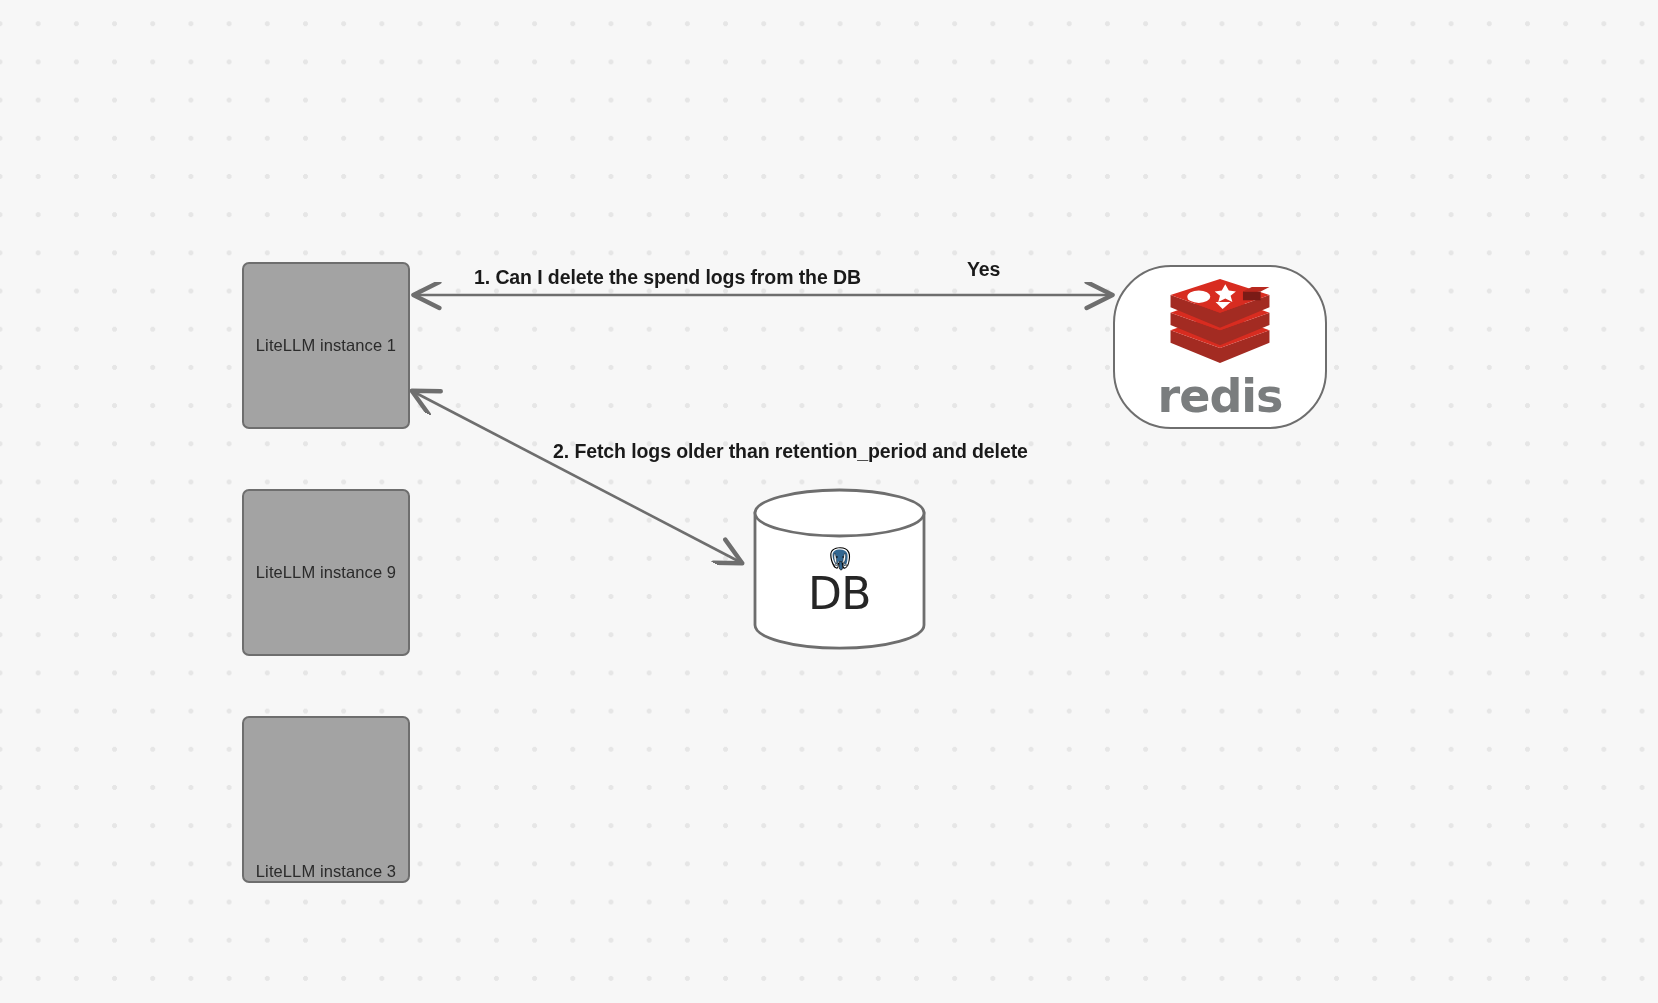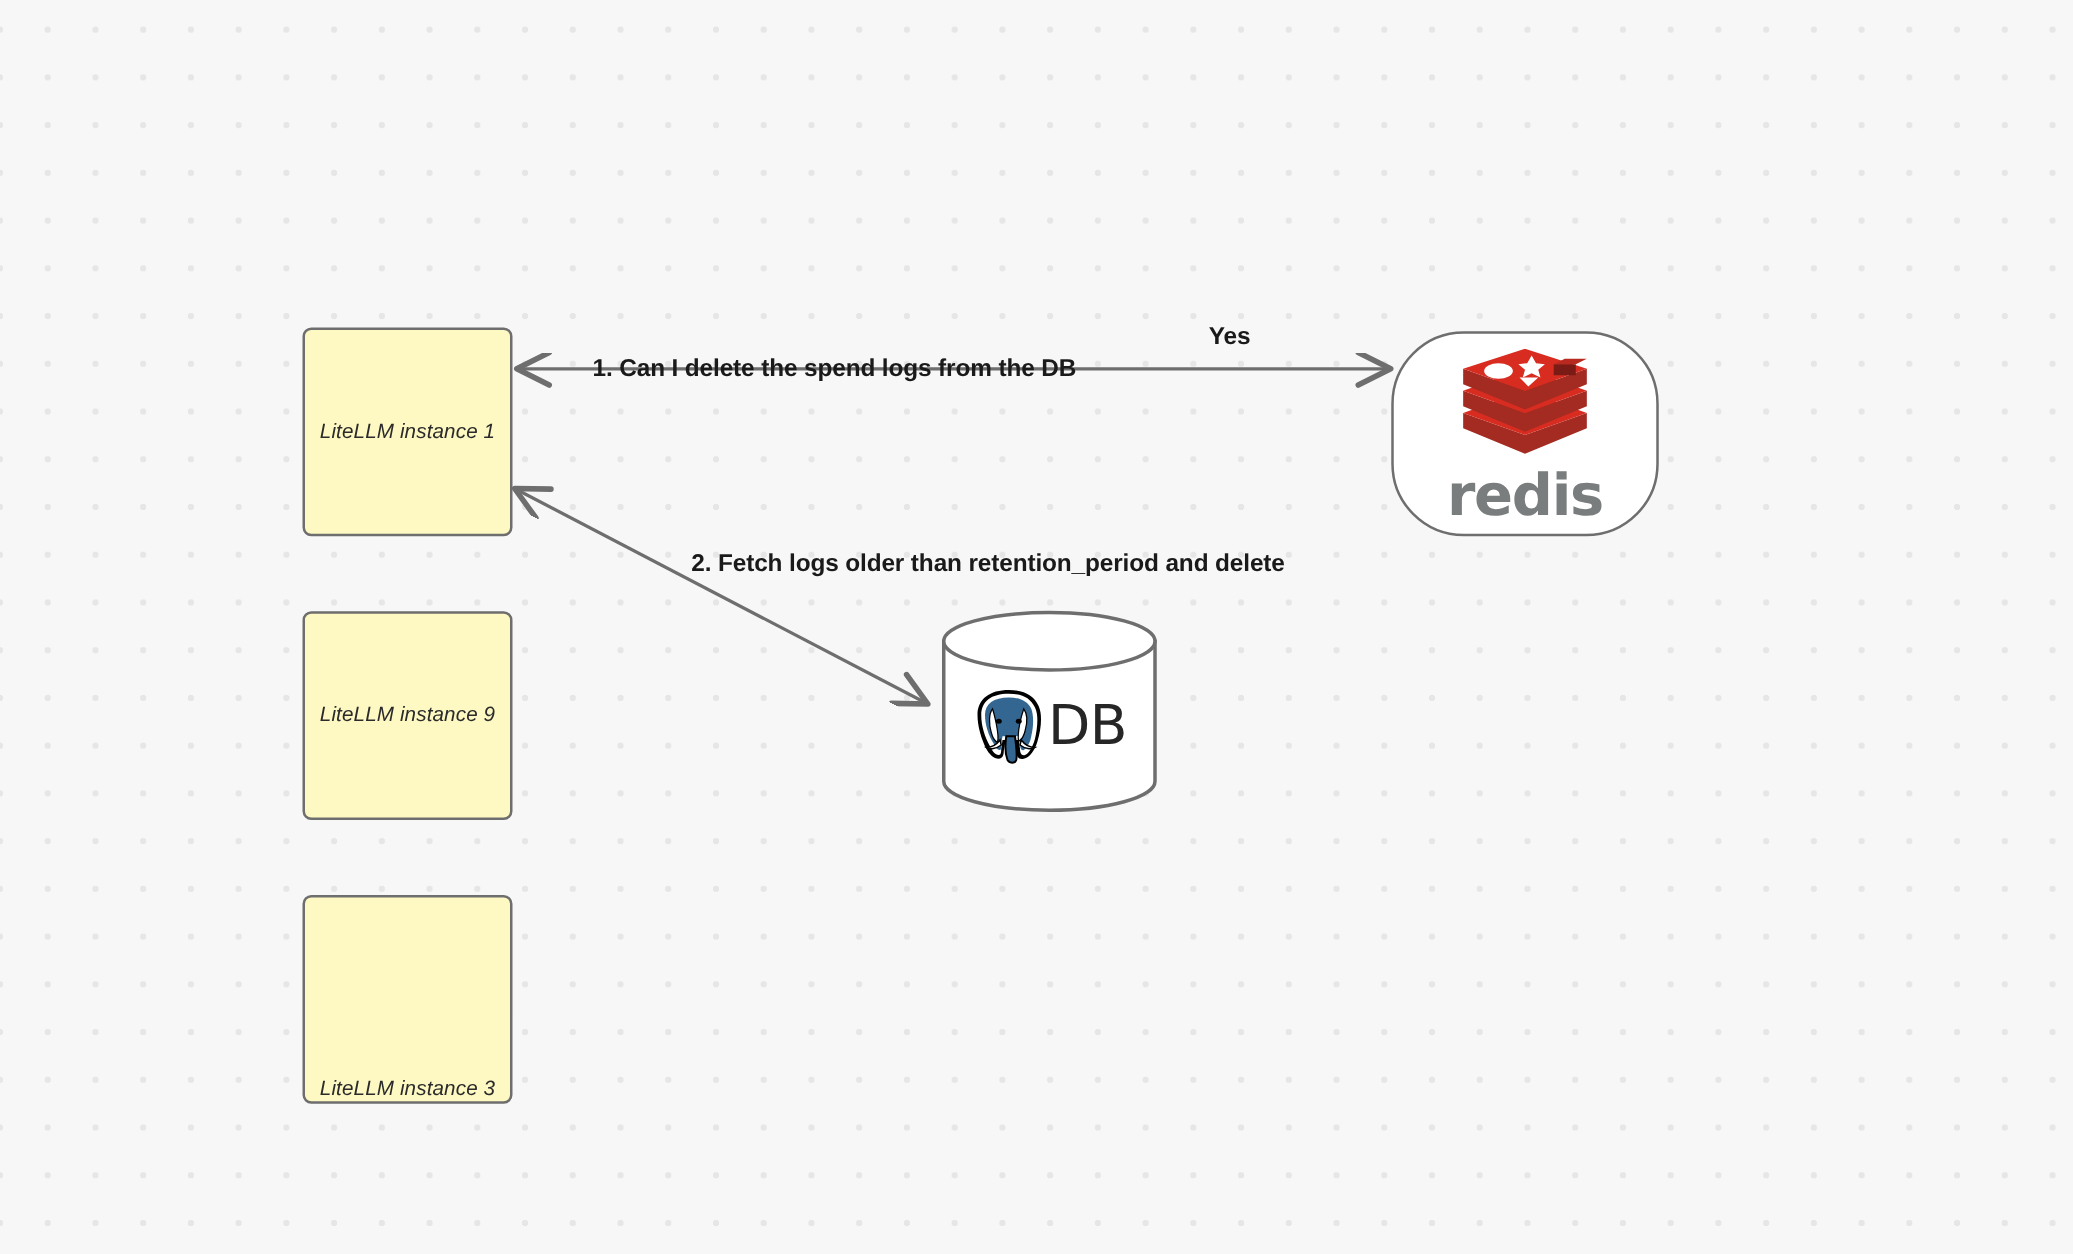--- a/index.html
+++ b/index.html
@@ -27,28 +27,27 @@
     pointer-events: none;
   }
   #svg-layer {
     position: absolute;
     left: 0; top: 0;
     width: 1658px;
     height: 1003px;
   }
   .node-box {
     position: absolute;
-    background: #fef9c3;
+    background: #a3a3a3;
     border: 2.6px solid #6e6e6e;
     border-radius: 7px;
     box-sizing: border-box;
     display: flex;
     align-items: center;
     justify-content: center;
-    font-style: italic;
   }
   .node-label {
     font-size: 16.5px;
     color: #2b2b2b;
     font-family: "Liberation Sans", sans-serif;
     letter-spacing: 0.1px;
   }
   .edge-label {
     position: absolute;
     font-family: "Liberation Sans", sans-serif;
@@ -89,20 +88,21 @@
   
   #db-node {
     position: absolute;
   }
   #db-inner-label {
     position: absolute;
     display: flex;
     align-items: center;
     justify-content: center;
     gap: 1px;
+    flex-direction: column;
   }
   .db-text {
     font-family: "DejaVu Sans", sans-serif;
     font-weight: normal;
     font-size: 44px;
     color: #262626;
     letter-spacing: -0.5px;
     line-height: 1;
   }
 </style>
@@ -204,19 +204,19 @@
 
           <path d="M21 41 C18 45 14 47 10 47 C13 49 18 48 22 45 Z" fill="#ffffff" stroke="#000000" stroke-width="1.2"></path>
 
           <path d="M38 41 C41 45 45 47 49 47 C46 49 41 48 37 45 Z" fill="#ffffff" stroke="#000000" stroke-width="1.2"></path>
         </g>
       </svg>
       <span class="db-text">DB</span>
     </div>
   </div>
 
-  <div class="edge-label" style="left:474px; top:284px;">1.  Can I delete the spend logs from the DB</div>
+  <div class="edge-label" style="left:474px; top:266px;">1.  Can I delete the spend logs from the DB</div>
 
   <div class="edge-label" style="left:967px; top:258px;">Yes</div>
 
   <div class="edge-label" style="left:553px; top:440px;">2.  Fetch logs older than retention_period and delete</div>
 
 </div>
 
 </body></html>

